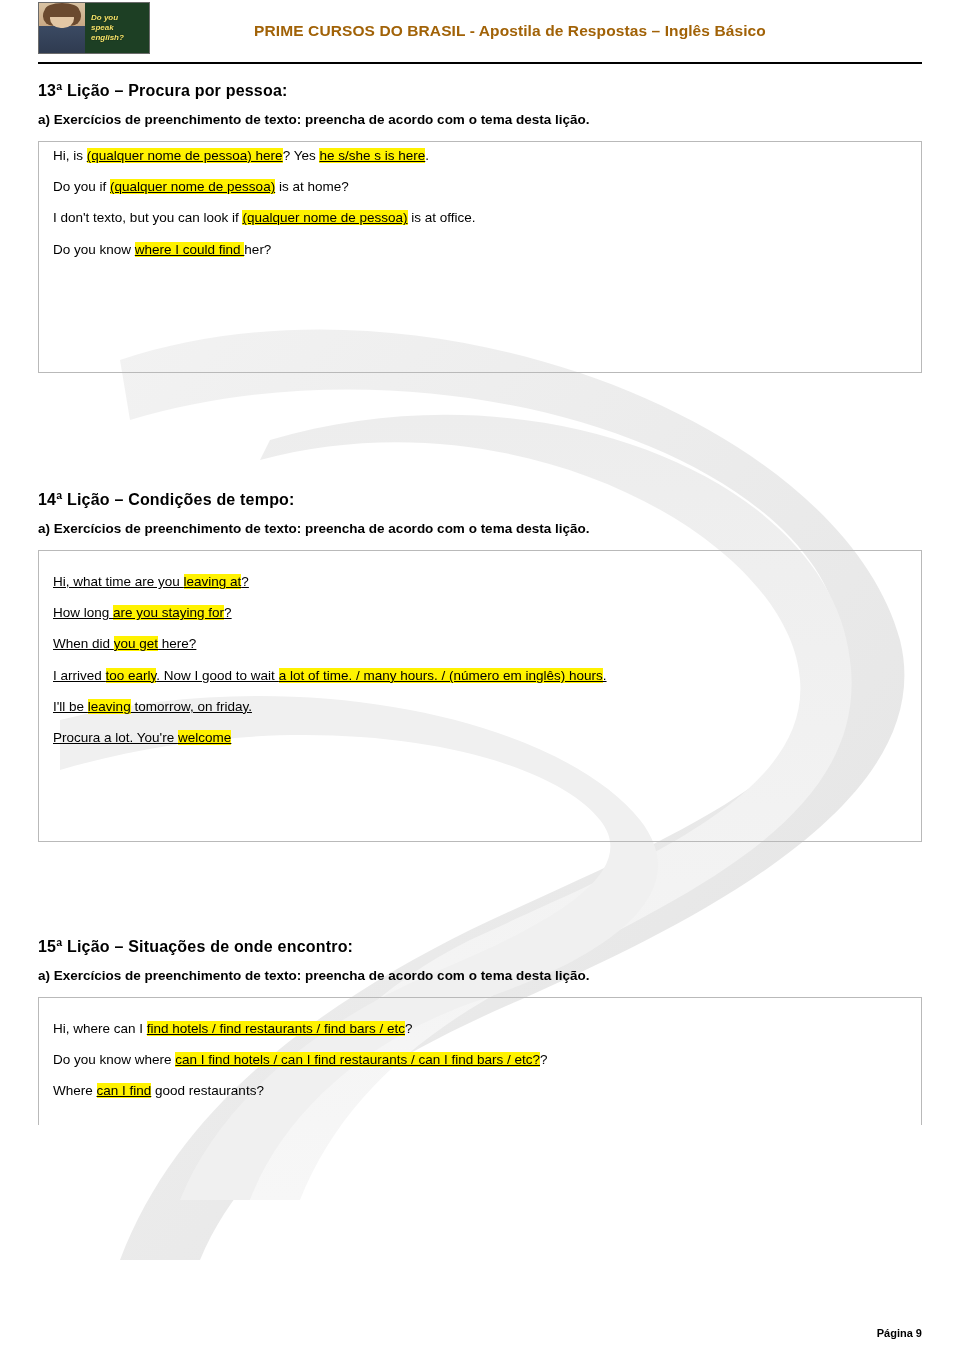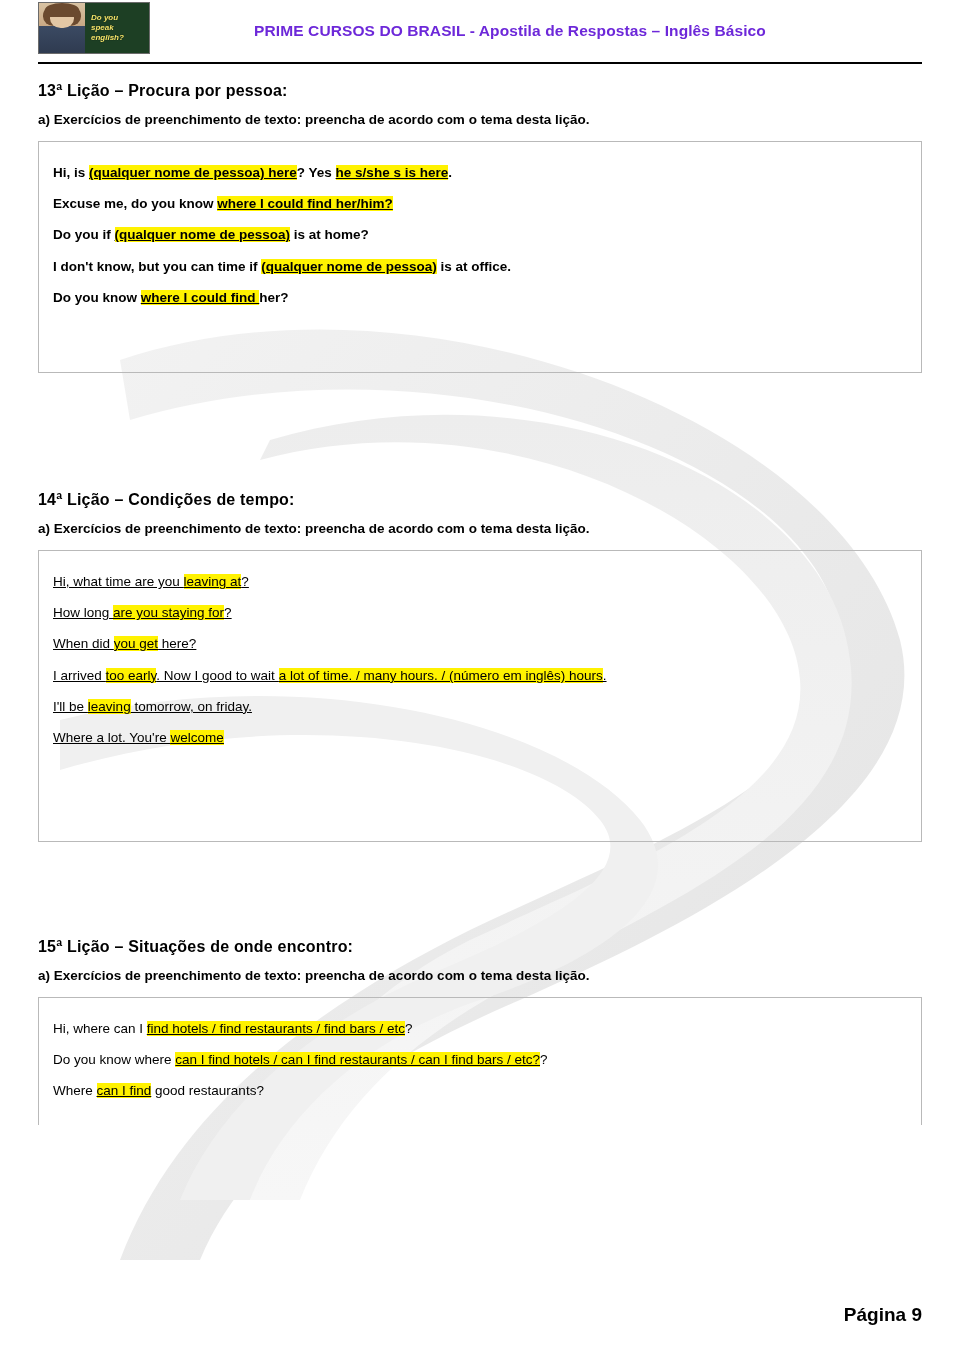--- a/index.html
+++ b/index.html
@@ -91,21 +91,21 @@
     font-weight: bold;
     font-style: italic;
     padding-left: 6px;
     text-shadow: 0 0 1px #000;
   }
   .header-title {
     width: 100%;
     text-align: center;
     font-size: 15.5px;
     font-weight: bold;
-    color: #6d28d9;
+    color: #a16207;
     letter-spacing: 0.1px;
     padding-left: 60px;
     box-sizing: border-box;
   }
   .header-rule {
     border-bottom: 2.5px solid #000;
     margin: 0 0 0 0;
     height: 0;
   }
 
@@ -135,32 +135,32 @@
     line-height: 1.35;
   }
   .answer-box p:last-child { margin-bottom: 0; }
 
   .hl {
     background: #fff200;
     text-decoration: underline;
   }
 
   
-  #box-13 { height: 232px; padding-top: 22px; font-weight: bold; }
+  #box-13 { height: 232px; padding-top: 5px; }
   #box-14 { height: 292px; padding-top: 22px; text-decoration: underline; }
   #box-15 { height: 128px; padding-top: 22px; border-bottom: none; border-top: 1px solid #b9b9b9; }
 
   .spacer-1 { height: 100px; }
   .spacer-2 { height: 78px; }
 
   .footer {
     position: absolute;
     right: 38px;
-    bottom: 30px;
-    font-size: 19px;
+    bottom: 17px;
+    font-size: 11px;
     font-weight: bold;
     color: #000;
   }
 </style>
 </head>
 <body>
 
 <svg class="bg-art" viewBox="0 0 960 1000" preserveAspectRatio="none">
   <defs>
     <linearGradient id="g1" x1="0" y1="0" x2="1" y2="1">
@@ -190,39 +190,38 @@
     </div>
     <div class="header-title">PRIME CURSOS DO BRASIL -  Apostila de Respostas – Inglês Básico</div>
   </div>
   <div class="header-rule"></div>
 
   <div>
     <div class="lesson-title">13ª Lição – Procura por pessoa:</div>
     <div class="lesson-sub">a) Exercícios de preenchimento de texto: preencha de acordo com o tema desta lição.</div>
     <div class="answer-box" id="box-13">
         <p><span>Hi, is </span><span class="hl">(qualquer nome de pessoa) here</span><span>? Yes </span><span class="hl">he s/she s is here</span><span>.</span></p>
-        <p><span>Excuse me, do you know </span><span class="hl">where I could find her/him?</span></p>
         <p><span>Do you if </span><span class="hl"> (qualquer nome de pessoa)</span><span> is at home?</span></p>
-        <p><span>I don't know, but you can time if </span><span class="hl">(qualquer nome de pessoa)</span><span> is at office.</span></p>
+        <p><span>I don't texto, but you can look if </span><span class="hl">(qualquer nome de pessoa)</span><span> is at office.</span></p>
         <p><span>Do you know </span><span class="hl">where I could find </span><span>her?</span></p>
       </div>
   </div>
 
   <div class="spacer-1"></div>
 
   <div>
     <div class="lesson-title">14ª Lição – Condições de tempo:</div>
     <div class="lesson-sub">a) Exercícios de preenchimento de texto: preencha de acordo com o tema desta lição.</div>
     <div class="answer-box" id="box-14">
         <p><span>Hi, what time are you </span><span class="hl">leaving at</span><span>?</span></p>
         <p><span>How long </span><span class="hl">are you staying for</span><span>?</span></p>
         <p><span>When did </span><span class="hl"> you get</span><span> here?</span></p>
         <p><span>I arrived </span><span class="hl">too early</span><span>. Now I good to wait </span><span class="hl">a lot of time.   /  many hours.   /  (número em inglês) hours</span><span>.</span></p>
         <p><span>I'll be </span><span class="hl">leaving</span><span> tomorrow, on friday.</span></p>
-        <p><span>Where a lot. You're </span><span class="hl">welcome</span></p>
+        <p><span>Procura a lot. You're </span><span class="hl">welcome</span></p>
       </div>
   </div>
 
   <div class="spacer-2"></div>
 
   <div>
     <div class="lesson-title">15ª Lição – Situações de onde encontro:</div>
     <div class="lesson-sub">a) Exercícios de preenchimento de texto: preencha de acordo com o tema desta lição.</div>
     <div class="answer-box" id="box-15">
         <p><span>Hi, where can I </span><span class="hl">find hotels / find restaurants / find bars / etc</span><span>?</span></p>

